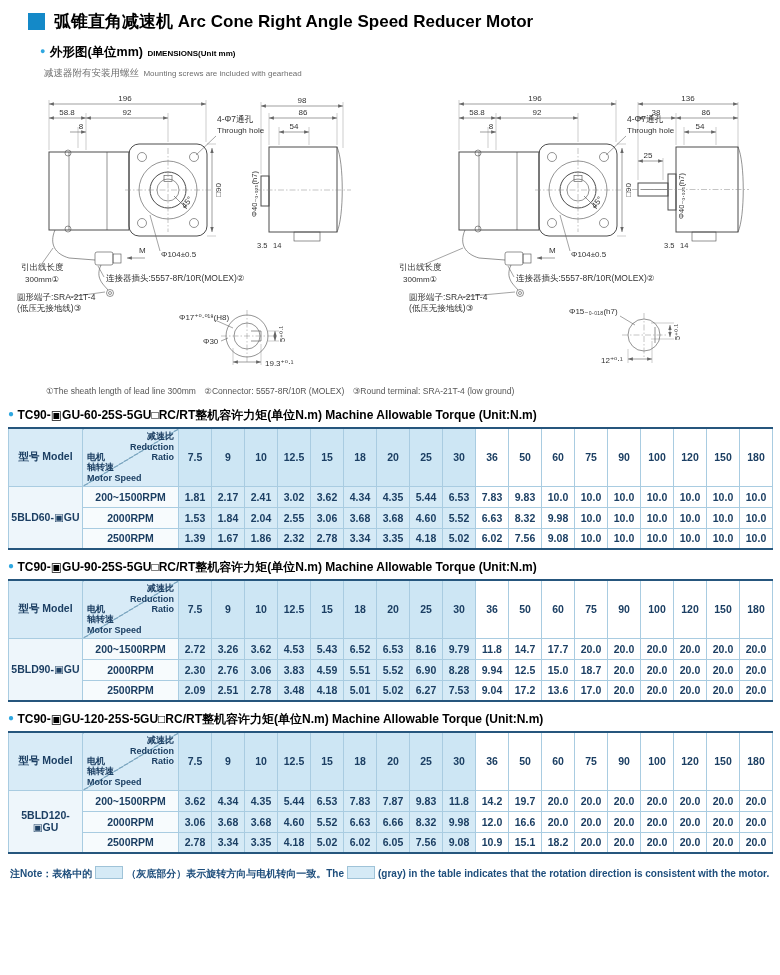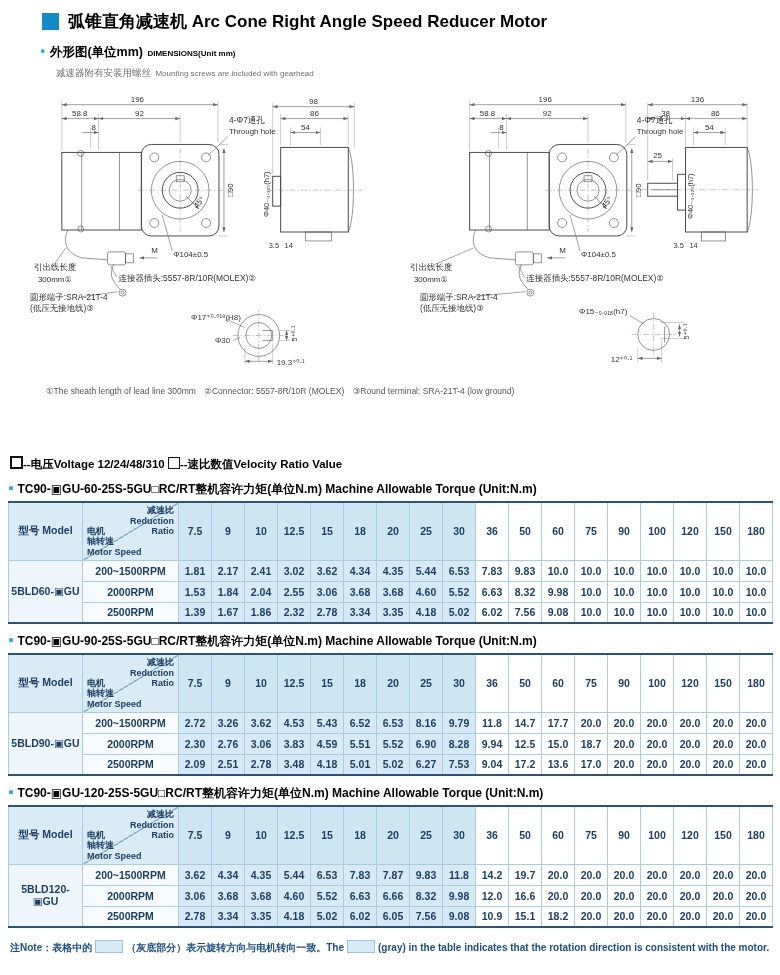--- a/index.html
+++ b/index.html
@@ -1,34 +1,34 @@
 <!DOCTYPE html>
 <html><head>
 <meta charset="utf-8">
 <style>
   html,body { margin:0; padding:0; background:#fff; }
   body { width:780px; height:975px; font-family:"Liberation Sans","DejaVu Sans",sans-serif; color:#000; }
   .page { position:relative; width:780px; height:975px; overflow:hidden; }
 
   
-  .hdr { display:flex; align-items:center; gap:9px; padding:10px 0 0 42px; }
+  .hdr { display:flex; align-items:center; gap:9px; padding:10px 0 0 28px; }
   .blue-sq { width:17px; height:17px; background:#1489c8; flex:0 0 auto; }
   .page-title { font-size:17px; font-weight:bold; margin:0; white-space:nowrap; }
 
   .dim-line { padding-left:40px; margin-top:9px; white-space:nowrap; }
   .dot { color:#2fa7e0; font-size:9px; vertical-align:2px; }
   .dim-zh { font-weight:bold; font-size:12.5px; }
   .dim-en { font-weight:bold; font-size:8px; }
-  .screws-line { padding-left:56px; margin-top:1px; color:#6f6f6f; white-space:nowrap; }
+  .screws-line { padding-left:44px; margin-top:1px; color:#6f6f6f; white-space:nowrap; }
   .screws-zh { font-size:9.5px; }
   .screws-en { font-size:8px; }
   .model-title { padding-left:44px; margin-top:15px; font-weight:bold; font-size:13.5px; }
 
   
-  .drawings { display:flex; padding-left:24px; margin-top:2px; }
+  .drawings { display:flex; padding-left:11px; margin-top:2px; }
   svg.drawing { display:block; }
   svg.drawing text { fill:#333; font-size:8px; font-family:"Liberation Sans","DejaVu Sans",sans-serif; }
   svg.drawing text.zh { font-size:8.5px; }
   svg.drawing text.sm { font-size:7.5px; }
   svg.drawing .ext line { stroke:#999; stroke-width:0.5; }
   svg.drawing .dim line { stroke:#777; stroke-width:0.7; }
   svg.drawing .body rect, svg.drawing .body circle, svg.drawing .body path, svg.drawing .body line
     { fill:none; stroke:#4c4c4c; stroke-width:1; }
   svg.drawing .thin { stroke-width:0.6 !important; }
   svg.drawing .cl { stroke:#8a8a8a !important; stroke-width:0.5 !important; stroke-dasharray:6 2 1.5 2; }
@@ -332,24 +332,20 @@
         <text x="20" y="229" class="zh">(低压无接地线)③</text>
         <text x="180" y="232">Φ15₋₀.₀₁₈(h7)</text>
         <text x="212" y="281">12⁺⁰·¹</text>
         <text transform="translate(291,250) rotate(-90)" text-anchor="middle" class="sm">5⁺⁰·¹</text>
       </g>
     </svg>
   </div>
 
   <div class="drawing-footnote">①The sheath length of lead line 300mm　②Connector: 5557-8R/10R (MOLEX)　③Round terminal: SRA-21T-4 (low ground)</div>
 
-  <div class="legend">
-    <span class="box-bold"></span><span>--电压Voltage 12/24/48/310</span>
-    <span class="box-thin"></span><span>--速比数值Velocity Ratio Value</span>
-  </div>
 
   <div class="tbl-heading">
     <span class="dot">●</span>
     <span>TC90-▣GU-60-25S-5GU□RC/RT整机容许力矩(单位N.m) Machine Allowable Torque (Unit:N.m)</span>
   </div>
   <table class="torque-table">
       <colgroup>
         <col style="width: 74px;">
         <col style="width: 96px;">
         <col style="width: 33px;">

